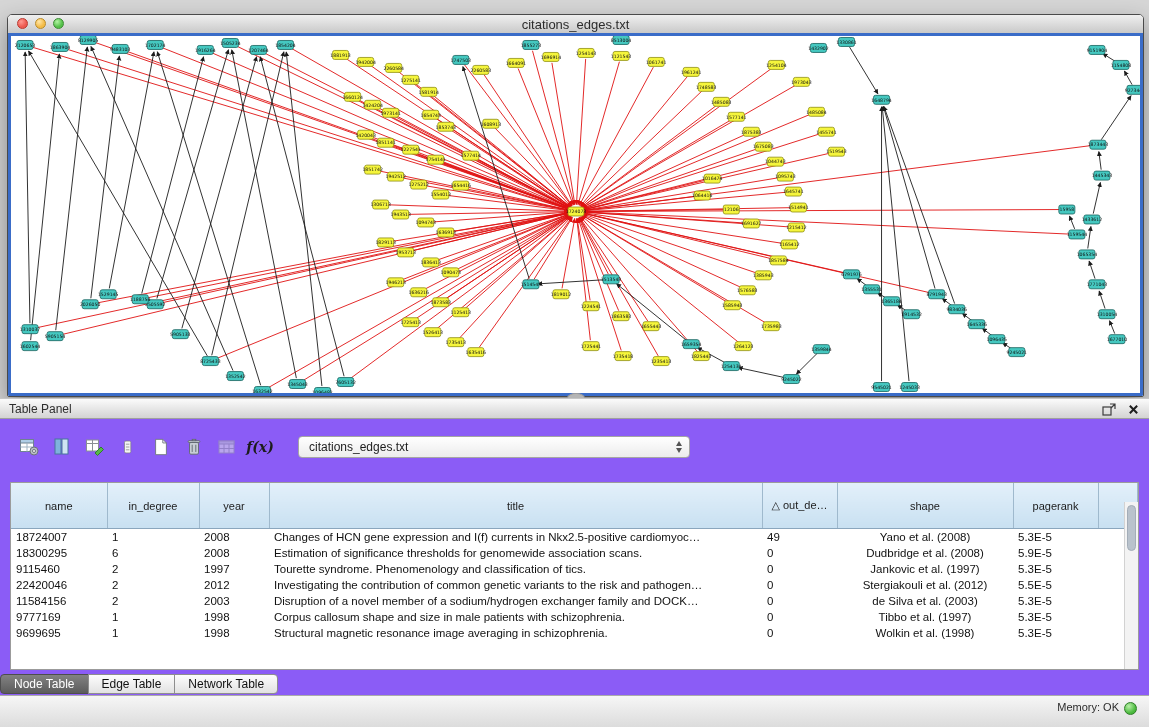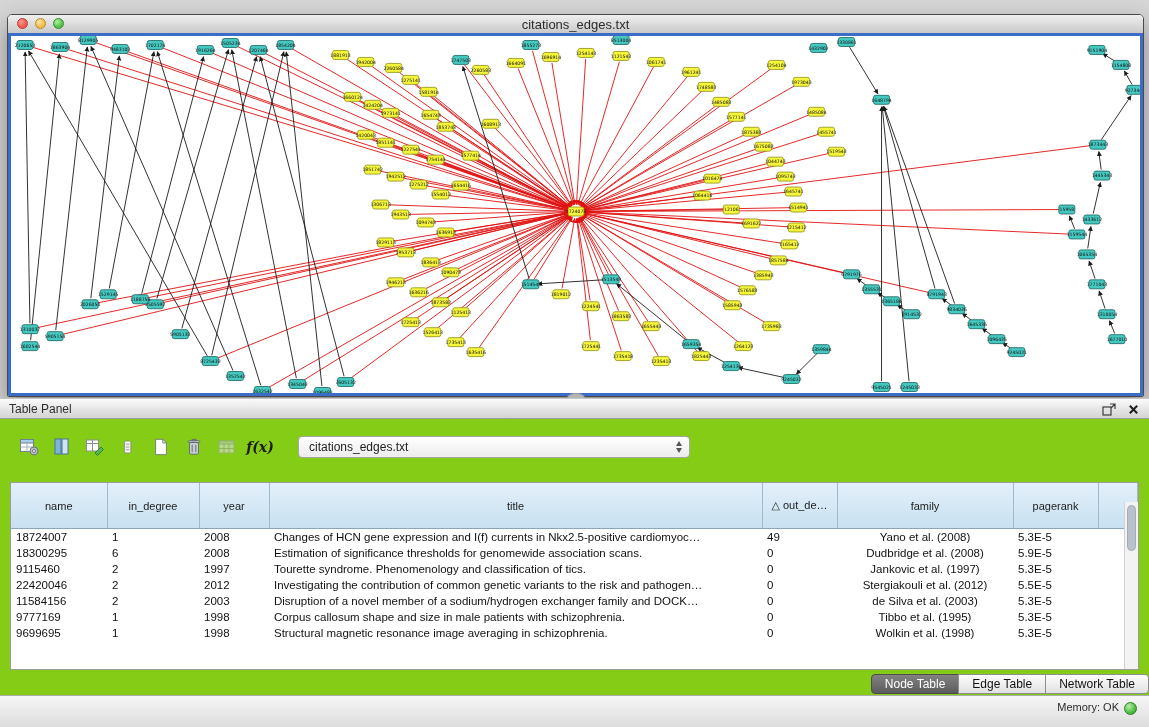--- a/index.html
+++ b/index.html
@@ -23,21 +23,21 @@
   .wintitle{font-size:13px;color:#2c2c2c;}
   .netview{position:absolute;top:18px;left:0;right:0;bottom:0;
            border:3px solid #3a6cc8;background:#fff;box-sizing:border-box;overflow:hidden;}
   .net{position:absolute;left:0;top:0;width:100%;height:100%;}
   .net text{font-family:"DejaVu Sans",sans-serif;}
 
   .divider-dot{position:absolute;left:567px;top:393px;width:16px;height:8px;border-radius:50%;
                background:#b5b5b5;border:1px solid #9c9c9c;}
 
   
-  .panel{position:absolute;left:0;top:398px;width:1149px;height:305px;background:#84cc16;}
+  .panel{position:absolute;left:0;top:398px;width:1149px;height:305px;background:#8b5cf6;}
   .panel-header{position:absolute;left:0;top:0;right:0;height:21px;
                 background:linear-gradient(#fbfbfb,#d3d3d3);
                 border-top:1px solid #c6c6c6;border-bottom:1px solid #9f9f9f;
                 display:flex;align-items:center;box-sizing:border-box;}
   .panel-title{font-size:12px;color:#2e2e2e;padding-left:9px;}
   .panel-hdr-icons{position:absolute;right:10px;top:0;height:21px;display:flex;align-items:center;gap:12px;}
   .panel-hdr-icons span{display:inline-flex;align-items:center;cursor:default;}
 
   .toolbar{position:absolute;left:0;top:21px;right:0;height:56px;
            display:flex;align-items:center;padding-left:16px;box-sizing:border-box;gap:7px;}
@@ -60,21 +60,21 @@
                 border-right:1px solid #9fb9cd;border-bottom:1px solid #8aa6bd;
                 overflow:hidden;white-space:nowrap;text-align:center;padding:16px 4px;}
   table.grid td{height:16px;box-sizing:border-box;font-size:11.5px;color:#111;
                 padding:0 5px;overflow:hidden;white-space:nowrap;}
   td.c5{text-align:center;margin-top:46px;}
   .vscroll{position:absolute;top:19px;right:0;bottom:0;width:13px;
            background:#f3f3f3;border-left:1px solid #d2d2d2;}
   .vthumb{position:absolute;left:2px;right:2px;top:3px;height:44px;border-radius:5px;
           background:#b9c2cc;border:1px solid #a3adb8;}
 
-  .tabs{position:absolute;left:0;right:0;top:276px;display:flex;justify-content:flex-end;}
+  .tabs{position:absolute;left:0;right:0;top:276px;display:flex;justify-content:flex-start;}
   .tab{font-family:"Liberation Sans",sans-serif;font-size:12px;padding:2px 13px;height:20px;box-sizing:border-box;
        border:1px solid #8e8e8e;background:linear-gradient(#fdfdfd,#e2e2e2);color:#111;margin-left:-1px;cursor:default;}
   .tab.first{border-radius:4px 0 0 4px;margin-left:0;}
   .tab.last{border-radius:0 4px 4px 0;}
   .tab.selected{background:linear-gradient(#828282,#5c5c5c);color:#fff;border-color:#4d4d4d;}
 
   
   .statusbar{position:absolute;left:0;bottom:0;width:1149px;height:32px;
              background:linear-gradient(#f6f6f6,#dcdcdc);border-top:1px solid #ababab;box-sizing:border-box;}
   .mem{position:absolute;right:30px;top:5px;font-size:11px;color:#2d2d2d;}
@@ -911,21 +911,21 @@
           <col style="width:85px">
             <col>
         </colgroup>
         <thead>
             <tr>
               <th>name</th>
               <th>in_degree</th>
               <th>year</th>
               <th>title</th>
               <th>△ out_de…</th>
-              <th>family</th>
+              <th>shape</th>
               <th>pagerank</th>
               <th></th>
             </tr>
           </thead>
         <tbody>
             <tr>
               <td class="c0">18724007</td>
               <td class="c1">1</td>
               <td class="c2">2008</td>
               <td class="c3">Changes of HCN gene expression and I(f) currents in Nkx2.5-positive cardiomyoc…</td>
@@ -973,21 +973,21 @@
               <td class="c5">de Silva et al. (2003)</td>
               <td class="c6">5.3E-5</td>
               <td></td>
             </tr>
             <tr>
               <td class="c0">9777169</td>
               <td class="c1">1</td>
               <td class="c2">1998</td>
               <td class="c3">Corpus callosum shape and size in male patients with schizophrenia.</td>
               <td class="c4">0</td>
-              <td class="c5">Tibbo et al. (1995)</td>
+              <td class="c5">Tibbo et al. (1997)</td>
               <td class="c6">5.3E-5</td>
               <td></td>
             </tr>
             <tr>
               <td class="c0">9699695</td>
               <td class="c1">1</td>
               <td class="c2">1998</td>
               <td class="c3">Structural magnetic resonance image averaging in schizophrenia.</td>
               <td class="c4">0</td>
               <td class="c5">Wolkin et al. (1998)</td>

